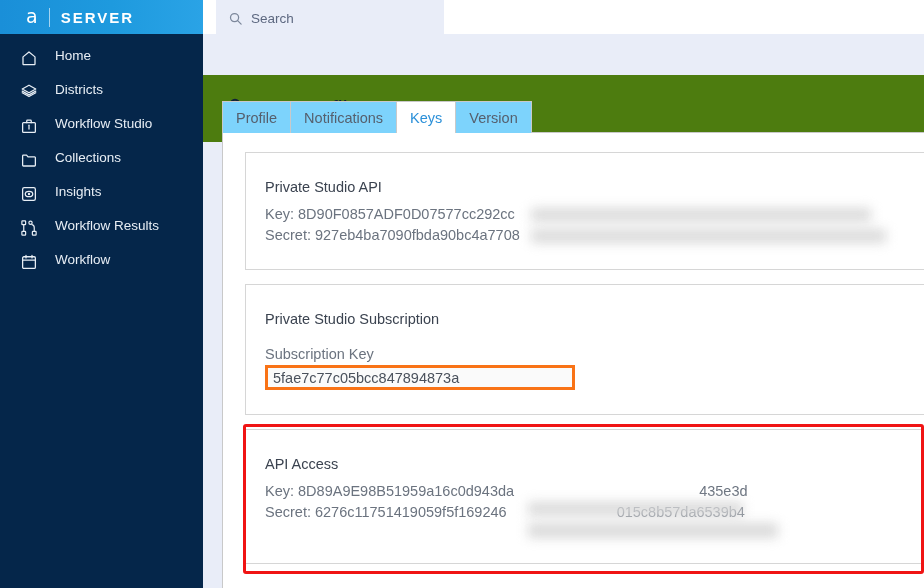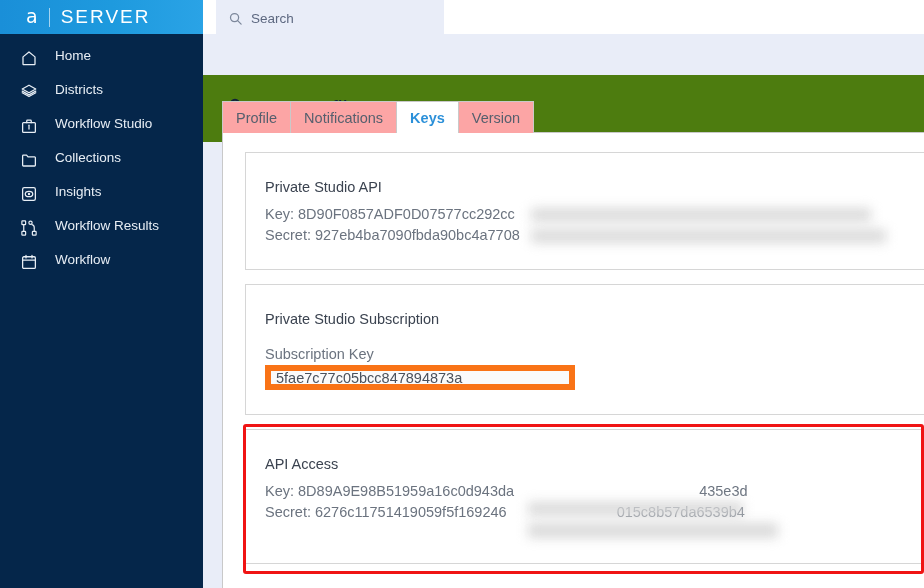--- a/index.html
+++ b/index.html
@@ -26,21 +26,21 @@
   .logo-a {
     color: #ffffff; font-size: 19px; font-weight: 400;
     font-family: "DejaVu Sans", sans-serif; line-height: 1;
     position: relative; top: -1px;
   }
   .logo-div {
     width: 1px; height: 19px; background: rgba(255,255,255,0.6);
     margin: 0 11px;
   }
   .logo-text {
-    color: #ffffff; font-size: 19px; font-weight: normal;
+    color: #ffffff; font-size: 15px; font-weight: bold;
     letter-spacing: 2.0px;
   }
   .nav { padding-top: 14px; }
   .nav-item {
     display: flex; align-items: flex-start;
     height: 34px; padding-left: 19px;
     color: #e8eef5; font-size: 13.5px;
     cursor: pointer;
   }
   .nav-icon {
@@ -80,27 +80,27 @@
   }
 
   
   .tabs-wrap {
     position: absolute; left: 222px; top: 101px;
     display: flex; align-items: flex-end; z-index: 3;
   }
   .tab {
     height: 32px; padding: 0 13px;
     display: flex; align-items: center; justify-content: center;
-    background: #fca5a5; border: 1px solid #c9c9c9;
+    background: #7dd3fc; border: 1px solid #c9c9c9;
     border-bottom: none; margin-right: -1px;
     font-size: 14.5px; color: #555f6d; cursor: pointer;
   }
   .tab.active {
     background: #ffffff; color: #2b90d9;
-    border-color: #c9c9c9; position: relative; z-index: 4; font-weight: bold;
+    border-color: #c9c9c9; position: relative; z-index: 4;
   }
 
   
   .panel {
     position: absolute; left: 222px; top: 132px;
     width: 760px; height: 520px;
     background: #ffffff;
     border: 1px solid #c9c9c9;
   }
   .card {
@@ -130,21 +130,21 @@
     opacity: 0.97;
     pointer-events: none;
   }
 
   
   .sub-label {
     font-size: 14.5px; color: #6b737f; margin: 19px 0 3px 0;
   }
   .sub-input {
     width: 310px; height: 25px;
-    border: 6px solid #f97316; background: #fafafa;
+    border: 3px solid #f97316; background: #fafafa;
     font-size: 14.5px; color: #4a515c;
     padding: 0 5px; font-family: "Liberation Sans", sans-serif;
   }
 
   
   .red-box {
     position: absolute;
     left: 243px; top: 424px;
     width: 681px; height: 150px;
     border: 3px solid #f01414;

